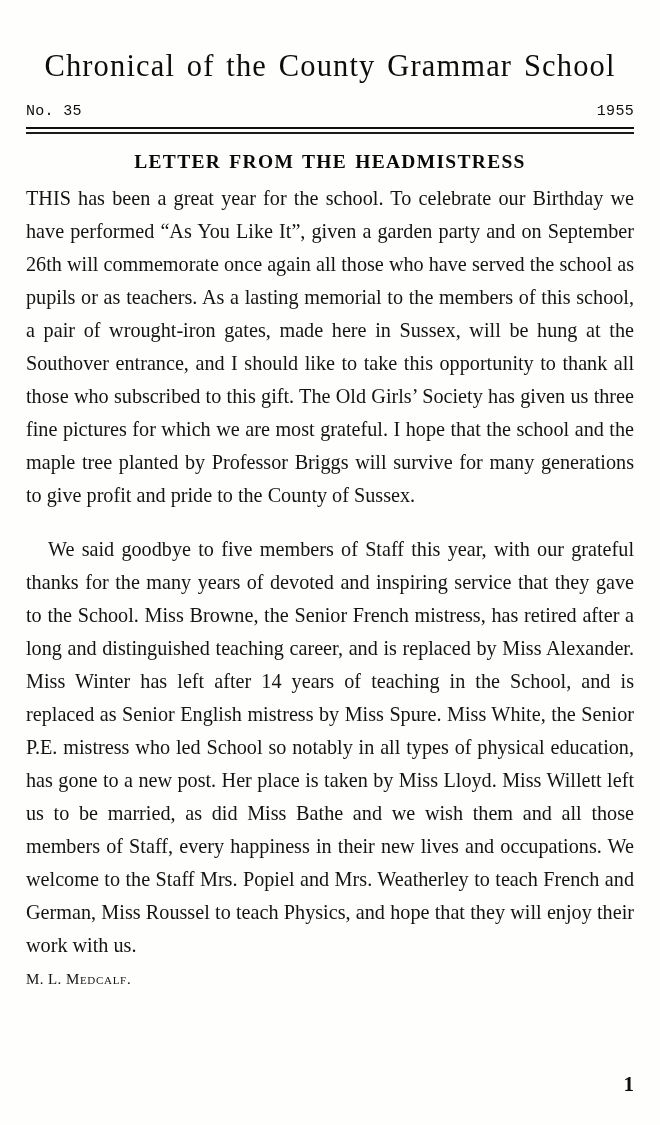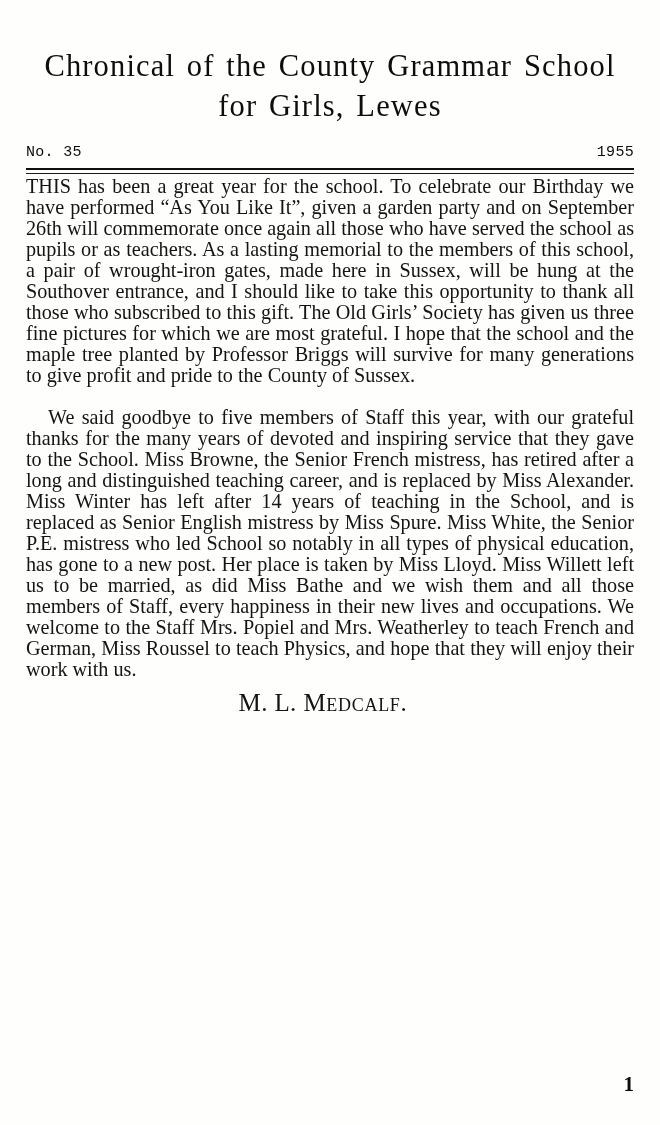--- a/index.html
+++ b/index.html
@@ -80,40 +80,40 @@
     letter-spacing: 1.3px;
     margin-top: 16px;
     margin-bottom: 9px;
     color: #0a0a0a;
     word-spacing: 2px;
   }
 
   .body-text p {
     margin: 0;
     font-size: 20.2px;
-    line-height: 21px;
+    line-height: 33px;
     text-align: justify;
     text-align-last: left;
     color: #141414;
     hyphens: none;
   }
   .body-text p.flush {
     text-indent: 0;
   }
   .body-text p.indented {
     text-indent: 22px;
     margin-top: 21px;
   }
   .body-text p:last-of-type {
     text-align-last: left;
   }
 
   .signature {
-    text-align: center;
-    font-size: 25px;
+    text-align: left;
+    font-size: 15px;
     margin-top: 9px;
     padding-right: 14px;
     color: #141414;
     letter-spacing: 0.4px;
   }
   .signature .smallcaps {
     font-variant: small-caps;
     letter-spacing: 0.7px;
   }
 
@@ -129,35 +129,35 @@
 </style>
 </head>
 <body>
 
 <div class="page">
 
   <div class="masthead">
 
     <div class="journal-title">
       <span class="title-line">Chronical of the County Grammar School</span>
-      <span class="title-line">for Girls, Lewes</span>
     </div>
 
     <div class="issue-row">
       <span>No. 35</span>
       <span>1955</span>
     </div>
 
     <div class="double-rule">
       <div class="rule-thick"></div>
       <div class="rule-thin"></div>
     </div>
 
   </div>
 
+  <h2 class="article-heading">LETTER FROM THE HEADMISTRESS</h2>
 
   <div class="body-text">
     <p class="flush">THIS has been a great year for the school.  To celebrate our Birthday we have performed “As You Like It”, given a garden party and on September 26th will commemorate once again all those who have served the school as pupils or as teachers.  As a lasting memorial to the members of this school, a pair of wrought-iron gates, made here in Sussex, will be hung at the Southover entrance, and I should like to take this opportunity to thank all those who subscribed to this gift.  The Old Girls’ Society has given us three fine pictures for which we are most grateful.  I hope that the school and the maple tree planted by Professor Briggs will survive for many generations to give profit and pride to the County of Sussex.</p>
     <p class="indented">We said goodbye to five members of Staff this year, with our grateful thanks for the many years of devoted and inspiring service that they gave to the School.  Miss Browne, the Senior French mistress, has retired after a long and distinguished teaching career, and is replaced by Miss Alexander.  Miss Winter has left after 14 years of teaching in the School, and is replaced as Senior English mistress by Miss Spure.  Miss White, the Senior P.E. mistress who led School so notably in all types of physical education, has gone to a new post.  Her place is taken by Miss Lloyd.  Miss Willett left us to be married, as did Miss Bathe and we wish them and all those members of Staff, every happiness in their new lives and occupations.  We welcome to the Staff Mrs. Popiel and Mrs. Weatherley to teach French and German, Miss Roussel to teach Physics, and hope that they will enjoy their work with us.</p>
   </div>
 
   <div class="signature">
     <span>M. L. </span><span class="smallcaps">Medcalf.</span>
   </div>
 

